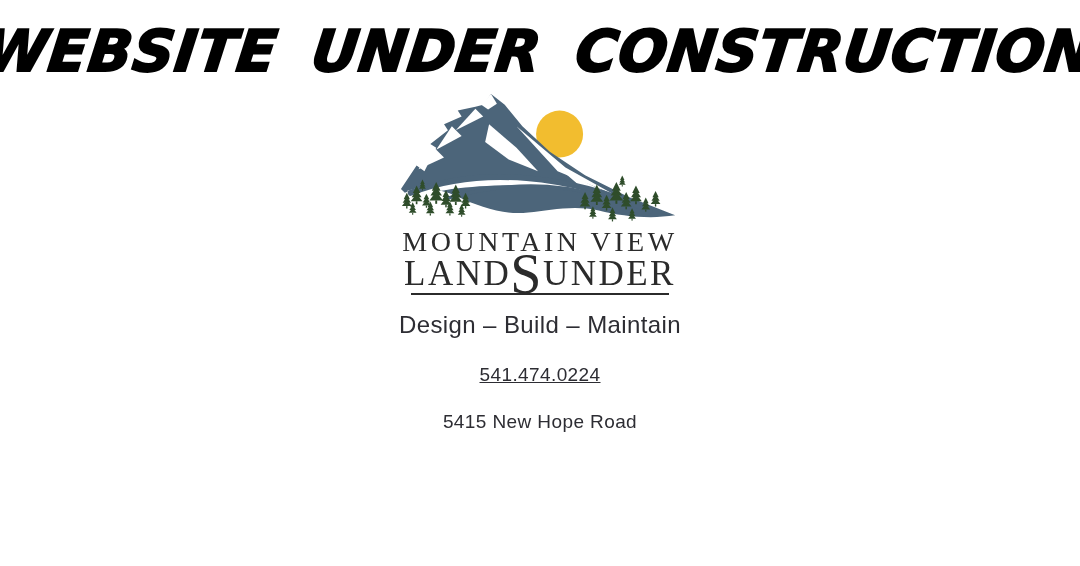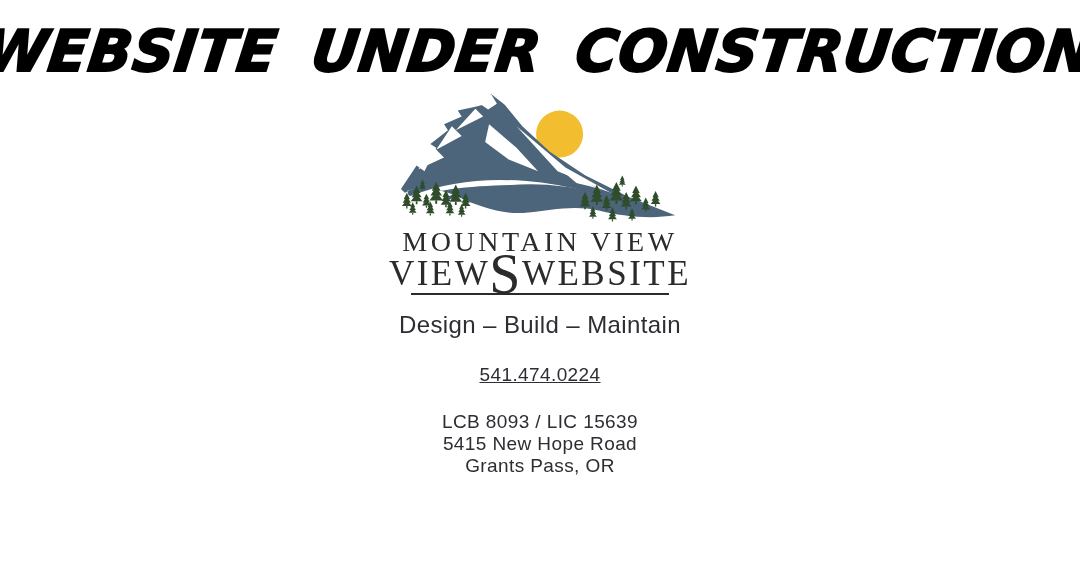--- a/index.html
+++ b/index.html
@@ -134,27 +134,25 @@
         <use href="#conifer" transform="translate(268,110)"></use>
         <use href="#conifer" transform="translate(204,124) scale(0.8)"></use>
         <use href="#conifer" transform="translate(224,126) scale(0.9)"></use>
         <use href="#conifer" transform="translate(244,126) scale(0.8)"></use>
         <use href="#conifer" transform="translate(234,92) scale(0.7)"></use>
       </g>
     </svg>
 
     <div class="wordmark">
       <div class="wm-line1">MOUNTAIN VIEW</div>
-      <div class="wm-line2"><span>VIEW</span><span class="big-s">S</span><span>WEBSITE</span></div>
+      <div class="wm-line2"><span>LAND</span><span class="big-s">S</span><span>UNDER</span></div>
       <div class="wm-rule"></div>
     </div>
   </div>
 
   <div class="info tagline">Design – Build – Maintain</div>
   <div class="info phone">541.474.0224</div>
 
   <div class="info addr">
-    <div>LCB 8093 / LIC 15639</div>
     <div>5415 New Hope Road</div>
-    <div>Grants Pass, OR</div>
   </div>
 
 </div>
 
 </body></html>

